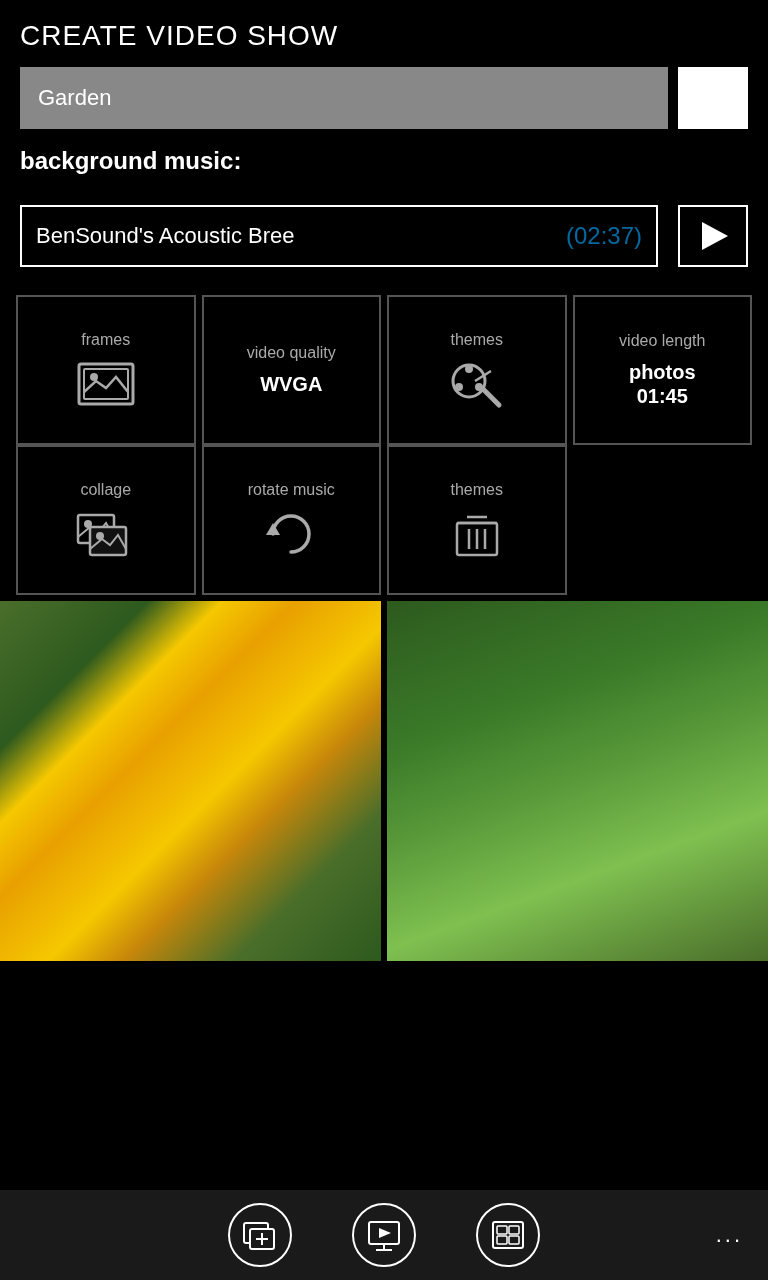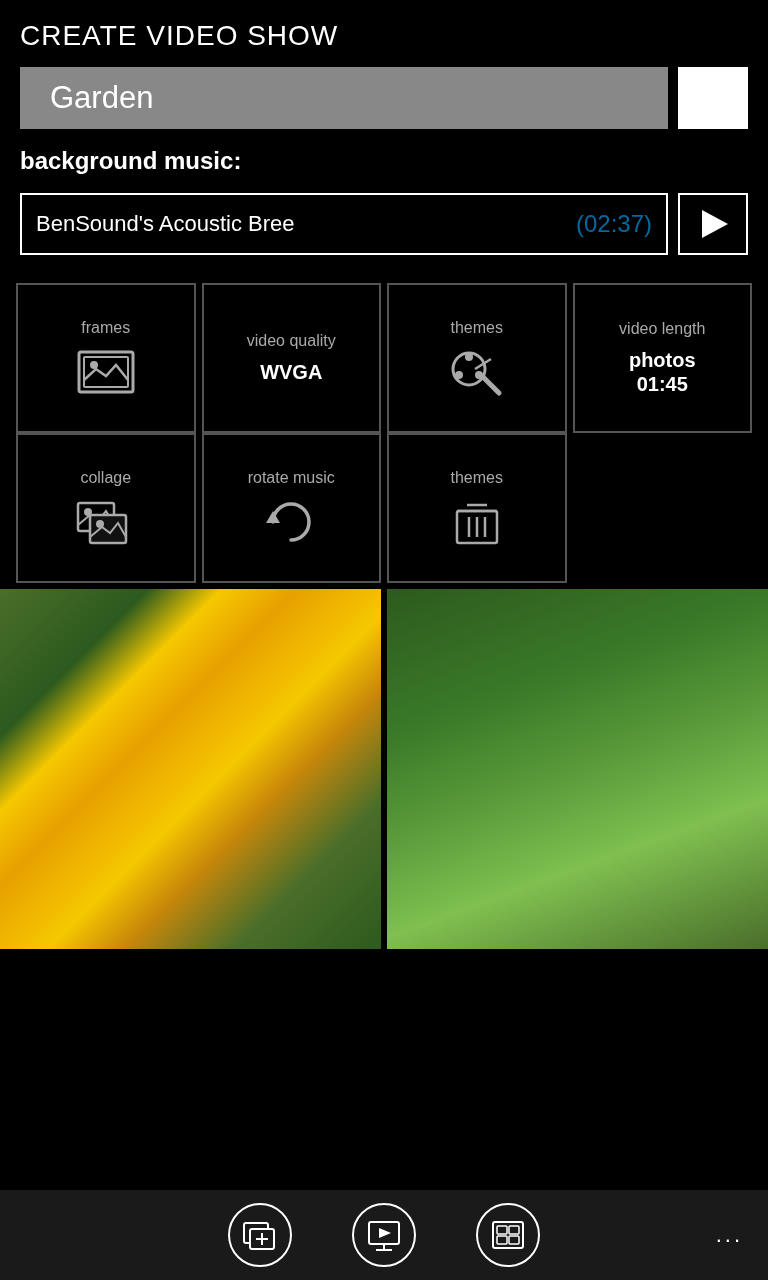--- a/index.html
+++ b/index.html
@@ -26,22 +26,22 @@
       padding: 0 20px;
       gap: 10px;
       margin-bottom: 18px;
     }
 
     .title-input {
       flex: 1;
       background: #888;
       border: none;
       color: #fff;
-      font-size: 31px;
-      padding: 10px 30px;
+      font-size: 22px;
+      padding: 10px 18px;
       outline: none;
     }
 
     .title-input::placeholder { color: #ddd; }
 
     .color-swatch {
       width: 70px;
       height: 62px;
       background: #fff;
       border: 3px solid #fff;
@@ -51,22 +51,23 @@
 
     .section-label {
       font-size: 24px;
       font-weight: 700;
       padding: 0 20px 10px 20px;
     }
 
     .music-row {
       display: flex;
       padding: 8px 20px;
-      gap: 10px;
+      gap: 20px;
       margin-bottom: 20px;
+      margin-top: 12px;
     }
 
     .music-info {
       flex: 1;
       background: #000;
       border: 2px solid #fff;
       display: flex;
       align-items: center;
       padding: 8px 14px;
       gap: 14px;

